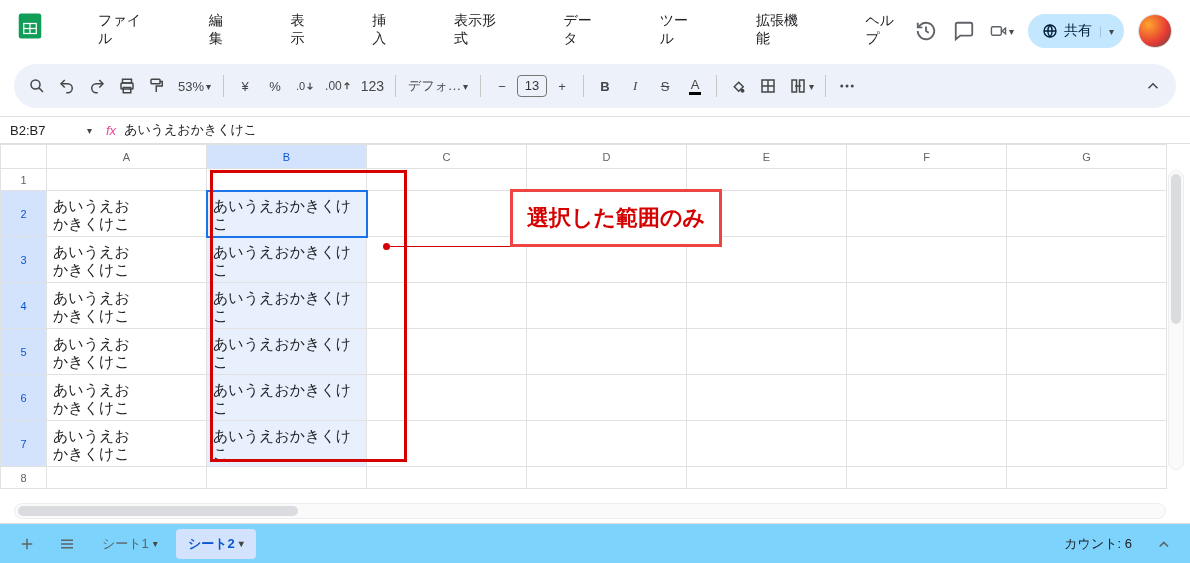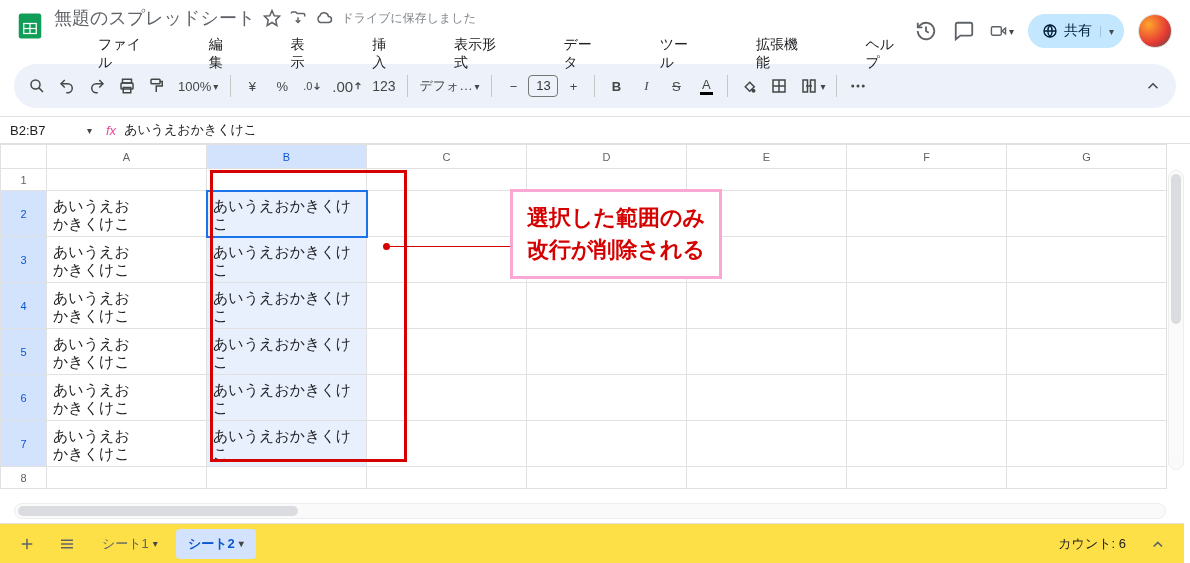--- a/index.html
+++ b/index.html
@@ -46,30 +46,30 @@
   .colA { width:160px;} .colB{width:160px;} .colC{width:160px;} .colD{width:160px;} .colE{width:160px;} .colF{width:160px;} .colG{width:160px;}
   .sel-rowh { background:#d3e3fd !important; color:#0b57d0 !important; }
   .sel-colh { background:#d3e3fd !important; color:#0b57d0 !important; }
   .sel-cell { background:#e8f0fe; }
   .sel-border { outline:2px solid #1a73e8; outline-offset:-1px; }
   .row-tall td, .row-tall th { height:46px; }
   .row-short td, .row-short th { height:22px; }
   .twoline { line-height:1.25; white-space:pre-line; }
   
   .redbox { position:absolute; border:3px solid #d50000; pointer-events:none; }
-  .callout { position:absolute; border:3px solid #f9a8d4; color:#d50000; font-size:22px; font-weight:600; padding:10px 14px; background:#fff; line-height:1.45; }
+  .callout { position:absolute; border:3px solid #ef4444; color:#d50000; font-size:22px; font-weight:600; padding:10px 14px; background:#fff; line-height:1.45; }
   .leader { position:absolute; height:0; border-top:1.5px solid #d50000; }
   .leader::before { content:""; position:absolute; left:-1px; top:-4px; width:7px; height:7px; background:#d50000; border-radius:50%; }
   
   .hscroll { position:absolute; left:14px; right:24px; bottom:44px; height:16px; background:#fafafa; border:1px solid #eee; border-radius:8px;}
   .hscroll .thumb { position:absolute; left:3px; top:2px; height:10px; width:280px; background:#dadce0; border-radius:6px;}
   .vscroll { position:absolute; right:6px; top:170px; width:16px; height:300px; background:#fafafa; border:1px solid #eee; border-radius:8px;}
   .vscroll .thumb { position:absolute; top:3px; left:2px; width:10px; height:150px; background:#dadce0; border-radius:6px;}
   
-  .sheetbar { position:absolute; left:0; right:6px; bottom:0; height:40px; background:#fde047; border-top:1px solid #e0e0e0; display:flex; align-items:center; padding:0 10px; gap:6px;}
+  .sheetbar { position:absolute; left:0; right:0; bottom:0; height:40px; background:#7dd3fc; border-top:1px solid #e0e0e0; display:flex; align-items:center; padding:0 10px; gap:6px;}
   .sbtn { width:34px; height:30px; display:flex; align-items:center; justify-content:center; color:#5f6368; cursor:pointer; border-radius:4px;}
   .tab { display:flex; align-items:center; gap:4px; padding:6px 12px; font-size:13px; color:#5f6368; cursor:pointer; border-radius:4px;}
   .tab.active { background:#d3e3fd; color:#0b57d0; font-weight:600;}
   .count { margin-left:auto; color:#202124; font-size:13px; padding-right:8px;}
   .explore { width:34px; height:30px; display:flex; align-items:center; justify-content:center; color:#5f6368; cursor:pointer;}
   svg { display:block; }
   .colhead-row th:first-child{width:46px;}
 </style>
 </head>
 <body>
@@ -78,41 +78,20 @@
 <div class="header">
   <div class="logo">
     <svg viewBox="0 0 48 48">
           <rect x="6" y="4" width="36" height="40" rx="4" fill="#0f9d58"></rect>
           <rect x="14" y="20" width="20" height="16" fill="none" stroke="#fff" stroke-width="2"></rect>
           <line x1="14" y1="28" x2="34" y2="28" stroke="#fff" stroke-width="2"></line>
           <line x1="24" y1="20" x2="24" y2="36" stroke="#fff" stroke-width="2"></line>
         </svg>
   </div>
   <div class="title-block">
-    <div class="title-row">
-      <span class="doc-title">無題のスプレッドシート</span>
-      <span class="title-icon">
-            <svg width="18" height="18" viewBox="0 0 24 24" fill="none" stroke="#5f6368" stroke-width="2">
-              <polygon points="12 2 15 9 22 9.5 17 14.5 18.5 22 12 18 5.5 22 7 14.5 2 9.5 9 9"></polygon>
-            </svg>
-          </span>
-      <span class="title-icon">
-            <svg width="18" height="18" viewBox="0 0 24 24" fill="none" stroke="#5f6368" stroke-width="2">
-              <path d="M3 6a2 2 0 0 1 2-2h4l2 2h8a2 2 0 0 1 2 2v2"></path>
-              <polyline points="12 11 12 18"></polyline>
-              <polyline points="9 15 12 18 15 15"></polyline>
-            </svg>
-          </span>
-      <span class="title-icon">
-            <svg width="18" height="18" viewBox="0 0 24 24" fill="none" stroke="#5f6368" stroke-width="2">
-              <path d="M18 18a4 4 0 0 0 0-8 6 6 0 0 0-11.5-1A5 5 0 0 0 7 18z"></path>
-            </svg>
-          </span>
-      <span class="saved">ドライブに保存しました</span>
-    </div>
     <div class="menu-row">
       <span class="menu-item">ファイル</span>
       <span class="menu-item">編集</span>
       <span class="menu-item">表示</span>
       <span class="menu-item">挿入</span>
       <span class="menu-item">表示形式</span>
       <span class="menu-item">データ</span>
       <span class="menu-item">ツール</span>
       <span class="menu-item">拡張機能</span>
       <span class="menu-item">ヘルプ</span>
@@ -176,34 +155,34 @@
           <rect x="7" y="14" width="10" height="7"></rect>
         </svg>
       </span>
   <span class="tbtn">
         <svg width="18" height="18" viewBox="0 0 24 24" fill="none" stroke="#444746" stroke-width="2">
           <rect x="4" y="3" width="12" height="6" rx="1"></rect>
           <path d="M16 6h3v6h-8v8"></path>
         </svg>
       </span>
   <span class="zoom">
-        <span>100%</span>
+        <span>53%</span>
         <span class="tcaret">▾</span>
       </span>
   <span class="tsep"></span>
   <span class="tbtn">¥</span>
   <span class="tbtn">%</span>
   <span class="tbtn">
         <span style="font-size:11px">.0</span>
         <svg width="8" height="8" viewBox="0 0 10 10" style="margin-left:1px">
           <path d="M5 1v8M2 6l3 3 3-3" fill="none" stroke="#444746" stroke-width="1.5"></path>
         </svg>
       </span>
   <span class="tbtn">
-        <span style="font-size:15px">.00</span>
+        <span style="font-size:12px">.00</span>
         <svg width="8" height="8" viewBox="0 0 10 10" style="margin-left:1px">
           <path d="M5 9V1M2 4l3-3 3 3" fill="none" stroke="#444746" stroke-width="1.5"></path>
         </svg>
       </span>
   <span class="tbtn" style="font-size:14px">123</span>
   <span class="tsep"></span>
   <span class="font">
         <span class="fontname">デフォ…</span>
         <span class="tcaret">▾</span>
       </span>
@@ -394,21 +373,20 @@
           </tr>
         </tbody>
   </table>
 
   <div class="redbox" style="left:210px; top:26px; width:197px; height:292px;"></div>
 
   <div class="leader" style="left:384px; top:102px; width:128px;"></div>
 
   <div class="callout" style="left:510px; top:45px;">
     <div>選択した範囲のみ</div>
-    <div>改行が削除される</div>
   </div>
 </div>
 
 <div class="hscroll">
       <div class="thumb"></div>
     </div>
 <div class="vscroll">
       <div class="thumb"></div>
     </div>
 

